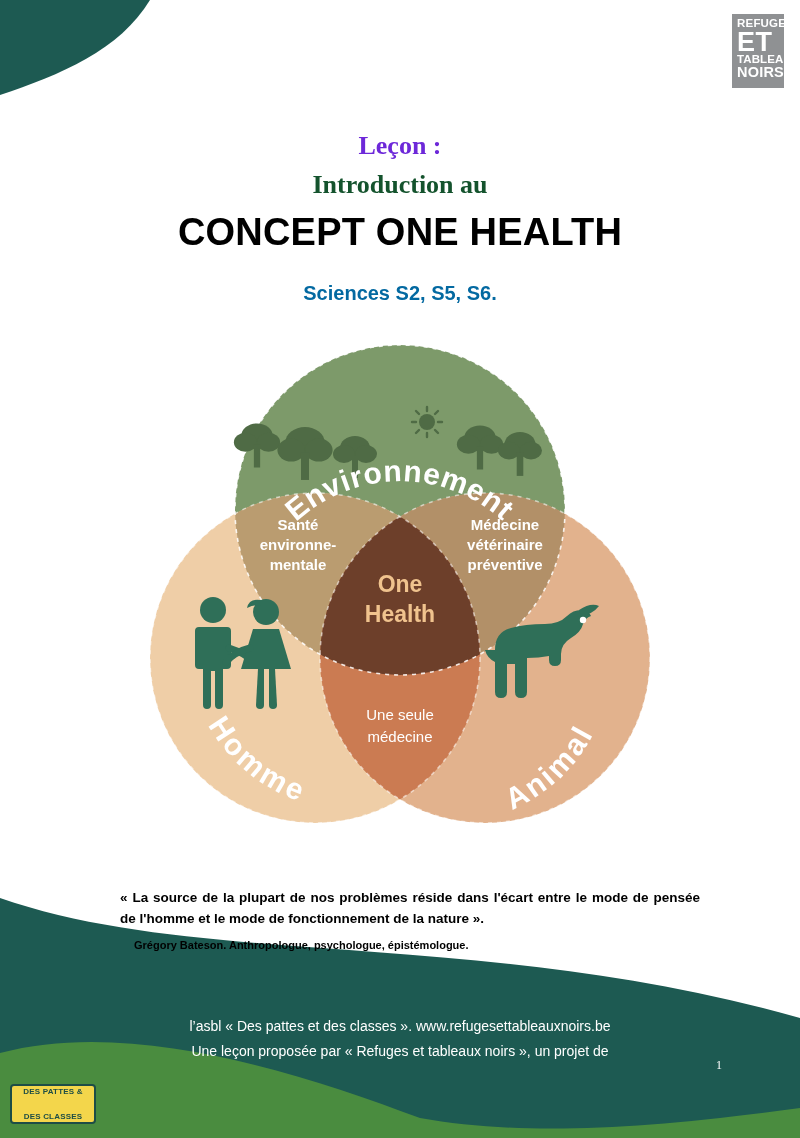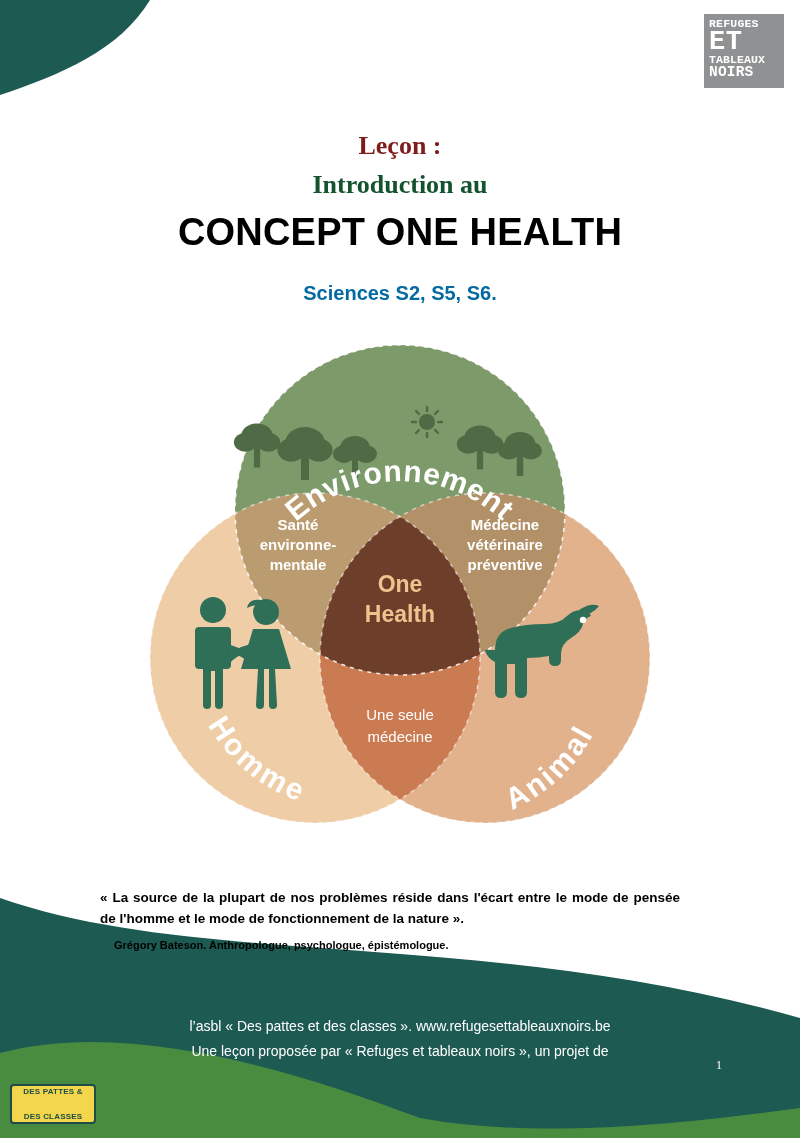--- a/index.html
+++ b/index.html
@@ -34,47 +34,47 @@
     bottom: 0; left: 0;
     width: 800px; height: 270px;
     overflow: hidden;
     pointer-events: none;
   }
   
   .logo-box {
     position: absolute;
     top: 14px;
     right: 16px;
-    width: 80px;
+    width: 52px;
     height: 74px;
     background: #8f9193;
     color: #ffffff;
     box-sizing: border-box;
     padding: 4px 5px 3px 5px;
-    font-family: Liberation Mono, monospace;
+    font-family: Liberation Sans, sans-serif;
     line-height: 1.02;
   }
   .logo-l1 { font-size: 11.5px; font-weight: bold; letter-spacing: .2px; }
   .logo-l2 { font-size: 27px; font-weight: bold; letter-spacing: .5px; margin-top: -1px; }
   .logo-l3 { font-size: 11.5px; font-weight: bold; letter-spacing: .1px; margin-top: -2px;}
   .logo-l4 { font-size: 14.5px; font-weight: bold; letter-spacing: .2px; margin-top: -1px;}
 
   
   .titles {
     position: absolute;
     top: 130px;
     left: 0;
     width: 800px;
     text-align: center;
   }
   .t-lesson {
     font-family: "Liberation Serif", serif;
     font-weight: bold;
     font-size: 26px;
-    color: #7f1d1d;
+    color: #6d28d9;
     line-height: 1.25;
   }
   .t-intro {
     font-family: "Liberation Serif", serif;
     font-weight: bold;
     font-size: 26px;
     color: #14532d;
     line-height: 1.25;
     margin-top: 6px;
   }
@@ -101,21 +101,21 @@
     left: 150px;
     width: 500px;
     height: 500px;
   }
   .venn-wrap svg { display: block; }
 
   
   .quote-block {
     position: absolute;
     top: 888px;
-    left: 100px;
+    left: 120px;
     width: 580px;
   }
   .quote-text {
     font-family: "Liberation Sans", sans-serif;
     font-weight: bold;
     font-size: 13.5px;
     color: #000;
     line-height: 1.55;
     text-align: justify;
   }

